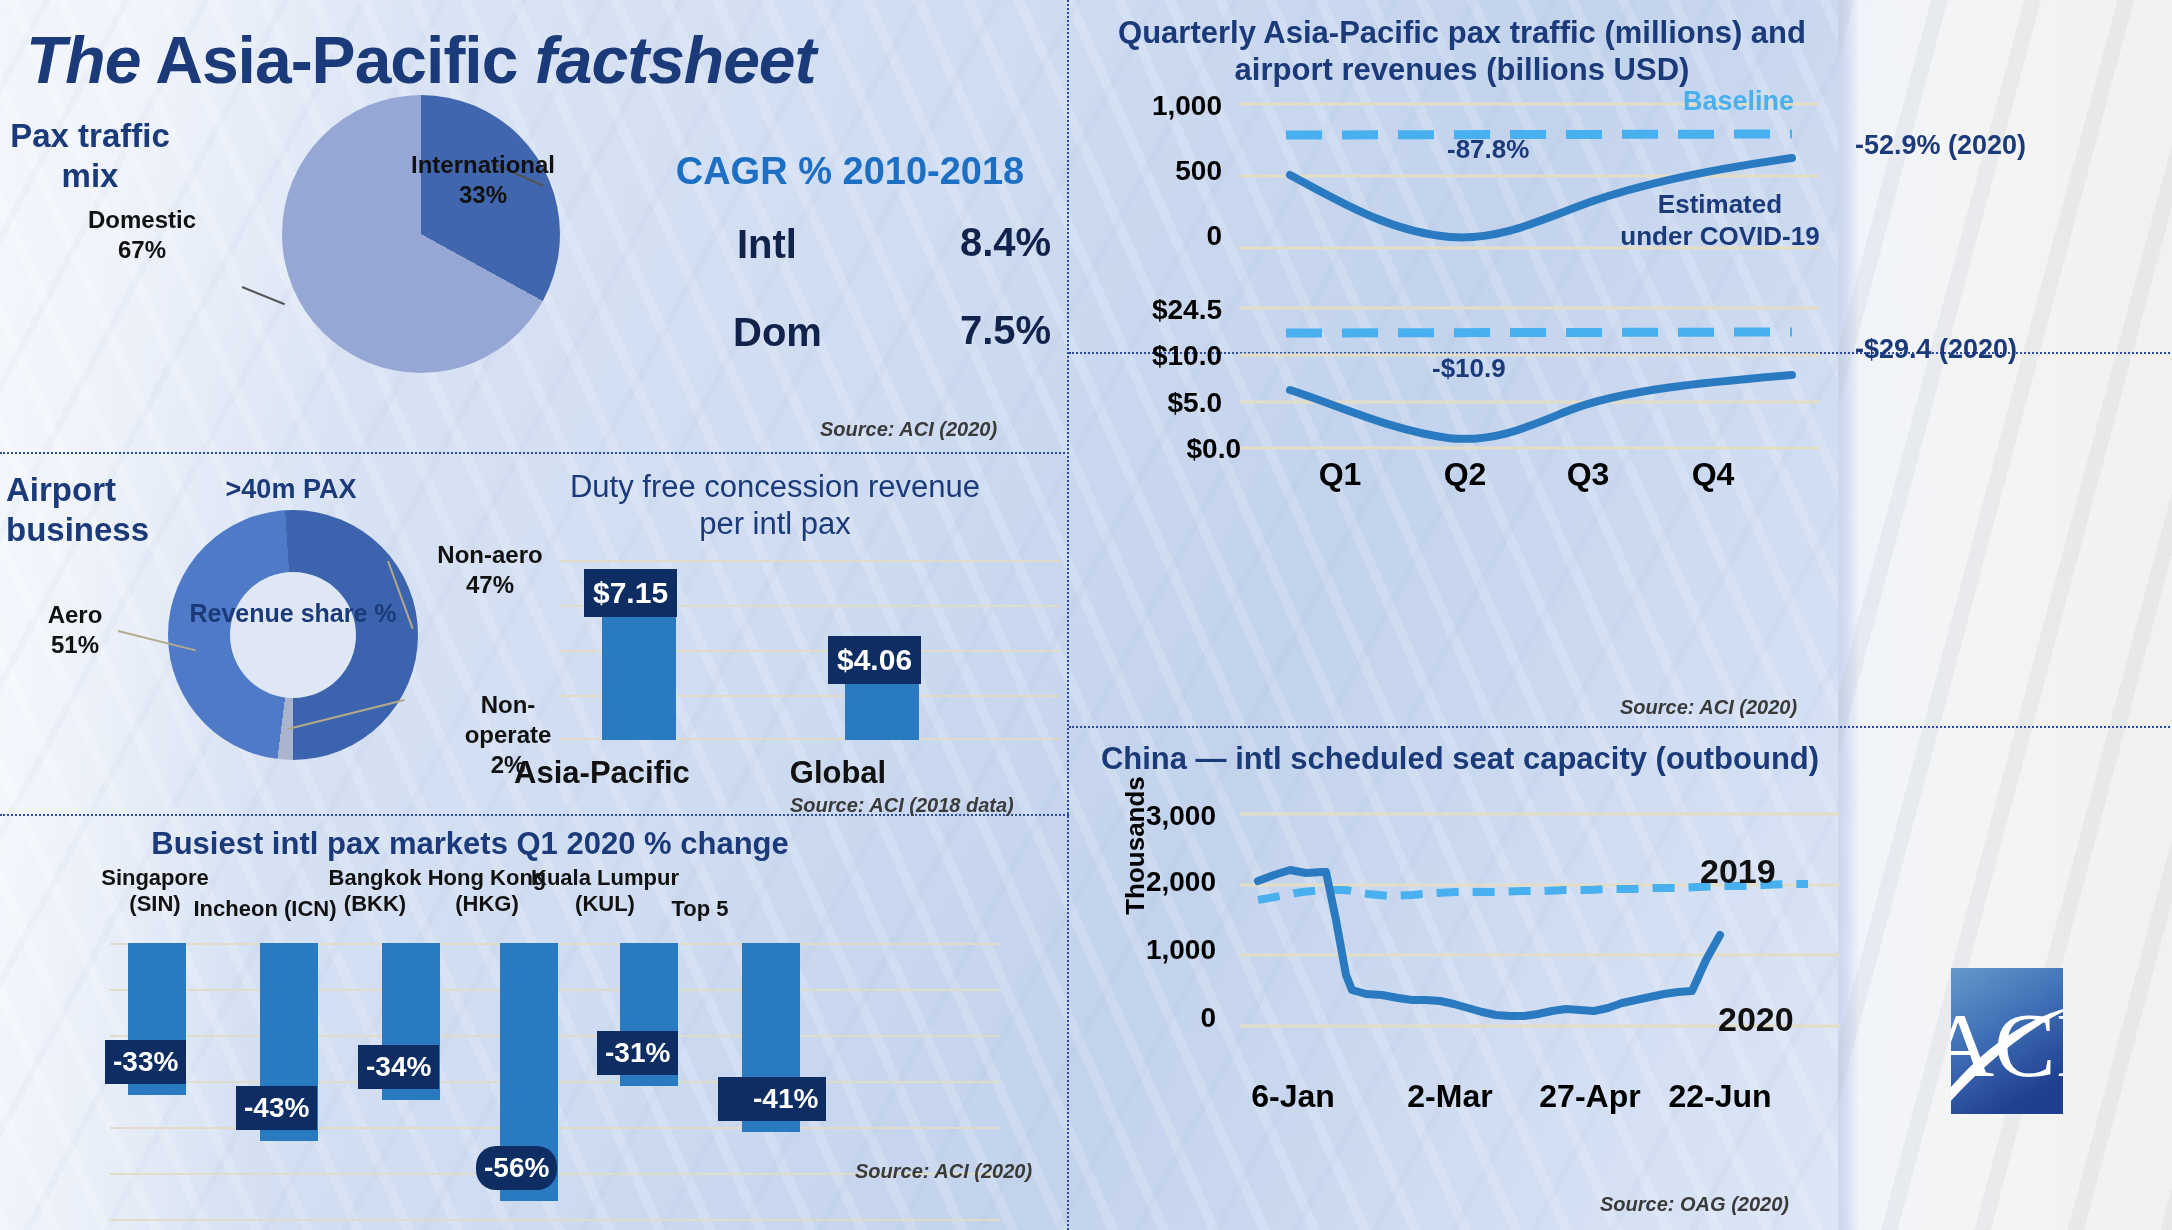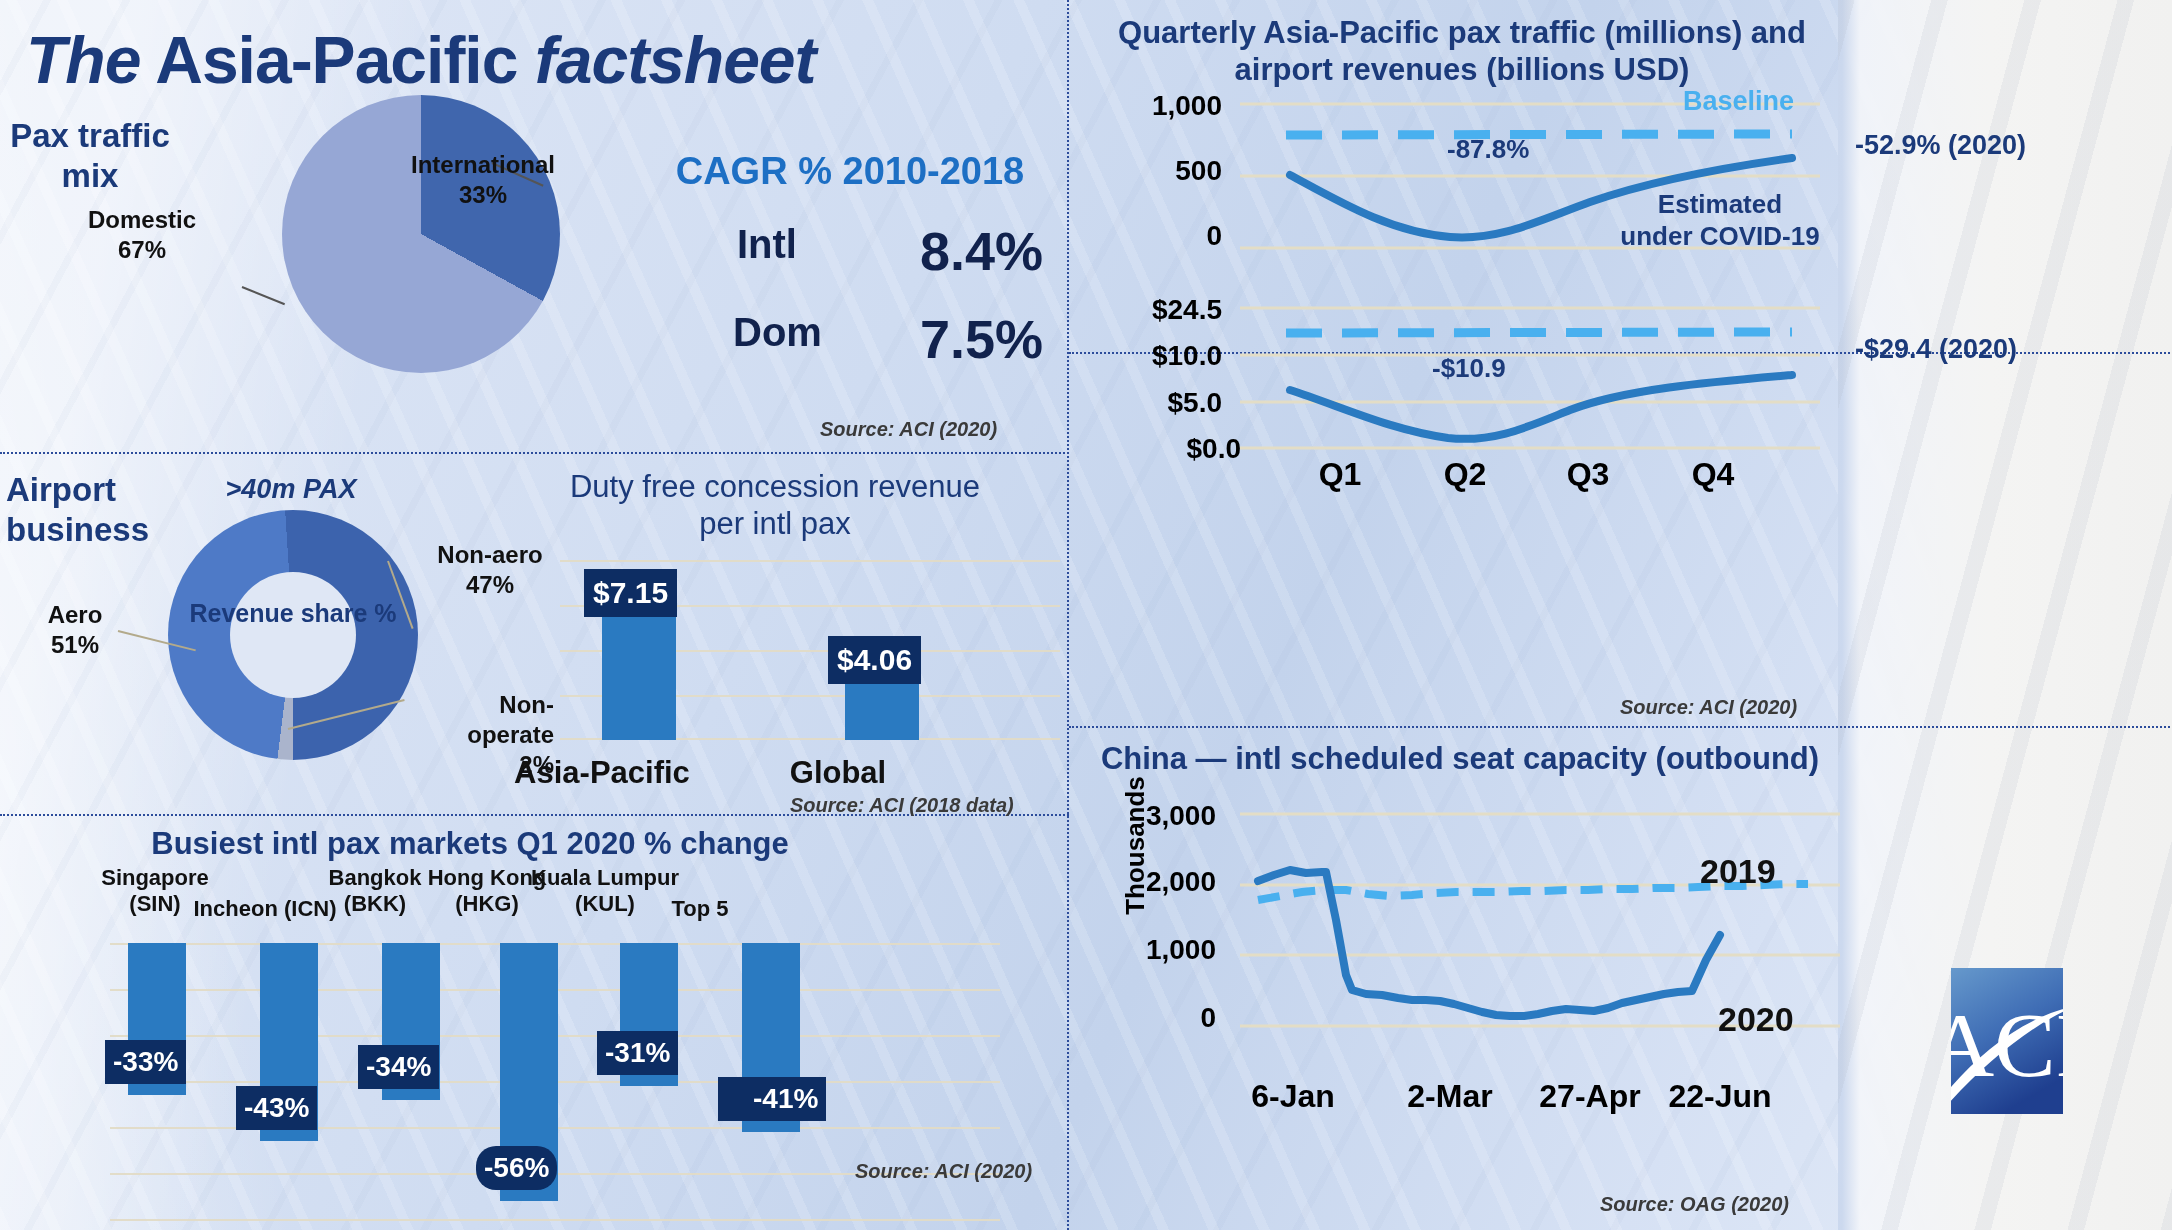--- a/index.html
+++ b/index.html
@@ -38,34 +38,34 @@
      color:#1b3a7a;letter-spacing:-1px;white-space:nowrap;}
   #headline i{font-style:italic;}
 
   #paxmixLbl{position:absolute;left:0px;top:116px;width:180px;text-align:center;
      font-size:33px;font-weight:700;color:#1b3a7a;line-height:1.22;}
 
   #cagrTtl{position:absolute;left:640px;top:150px;width:420px;text-align:center;
      font-size:38px;font-weight:700;color:#1d6fc4;}
   .cagrRow{position:absolute;font-weight:700;color:#11224d;}
   .cagrLab{font-size:40px;}
-  .cagrVal{font-size:54px;}
+  .cagrVal{font-size:40px;margin-left:40px;}
 
   
   #pie{position:absolute;left:282px;top:95px;width:278px;height:278px;border-radius:50%;
     background:conic-gradient(#4066ad 0 33%, #96a7d5 33% 100%);}
   .lead{position:absolute;background:#555;height:2px;transform-origin:left center;}
 
   .pieLab{position:absolute;font-size:24px;font-weight:700;color:#111;text-align:center;line-height:1.25;}
 
   
   #airBizLbl{position:absolute;left:6px;top:470px;width:190px;
      font-size:33px;font-weight:700;color:#1b3a7a;line-height:1.2;}
   #paxOverLbl{position:absolute;left:176px;top:474px;width:230px;text-align:center;
-     font-size:27px;font-weight:700;font-style:italic;color:#1b3a7a;}
+     font-size:27px;font-weight:700;color:#1b3a7a;}
   #donutWrap{position:absolute;left:168px;top:510px;width:250px;height:250px;}
   #donut{position:absolute;inset:0;border-radius:50%;
     background:conic-gradient(from 180deg, #aab4cc 0 2%, #4e7ac7 2% 49%, #3c63ad 49% 100%);}
   #donutHole{position:absolute;left:62px;top:62px;width:126px;height:126px;border-radius:50%;
     background:#dfe7f5;}
   #donutTxt{position:absolute;left:0;top:88px;width:250px;text-align:center;
     font-size:25px;font-weight:700;color:#1b3a7a;line-height:1.25;}
 
   
   #dutyTtl{position:absolute;left:560px;top:468px;width:430px;text-align:center;
@@ -146,21 +146,21 @@
 <div class="lead" style="left:388px;top:560px;width:72px;background:#b3aa8b;transform:rotate(70deg);"></div>
 <div class="lead" style="left:288px;top:728px;width:120px;background:#b3aa8b;transform:rotate(-14deg);"></div>
 <div class="pieLab" style="left:20px;top:600px;width:110px;">
   <span>Aero</span><br>
   <span>51%</span>
 </div>
 <div class="pieLab" style="left:410px;top:540px;width:160px;">
   <span>Non-aero</span><br>
   <span>47%</span>
 </div>
-<div class="pieLab" style="left:424px;top:690px;width:130px;text-align:right;">
+<div class="pieLab" style="left:443px;top:690px;width:130px;">
   <span>Non-operate</span><br>
   <span>2%</span>
 </div>
 
 <div id="dutyTtl">Duty free concession revenue per intl pax</div>
 <div id="dutyPlot">
   <div class="gl" style="top:0;"></div>
   <div class="gl" style="top:45px;"></div>
   <div class="gl" style="top:90px;"></div>
   <div class="gl" style="top:135px;"></div>

